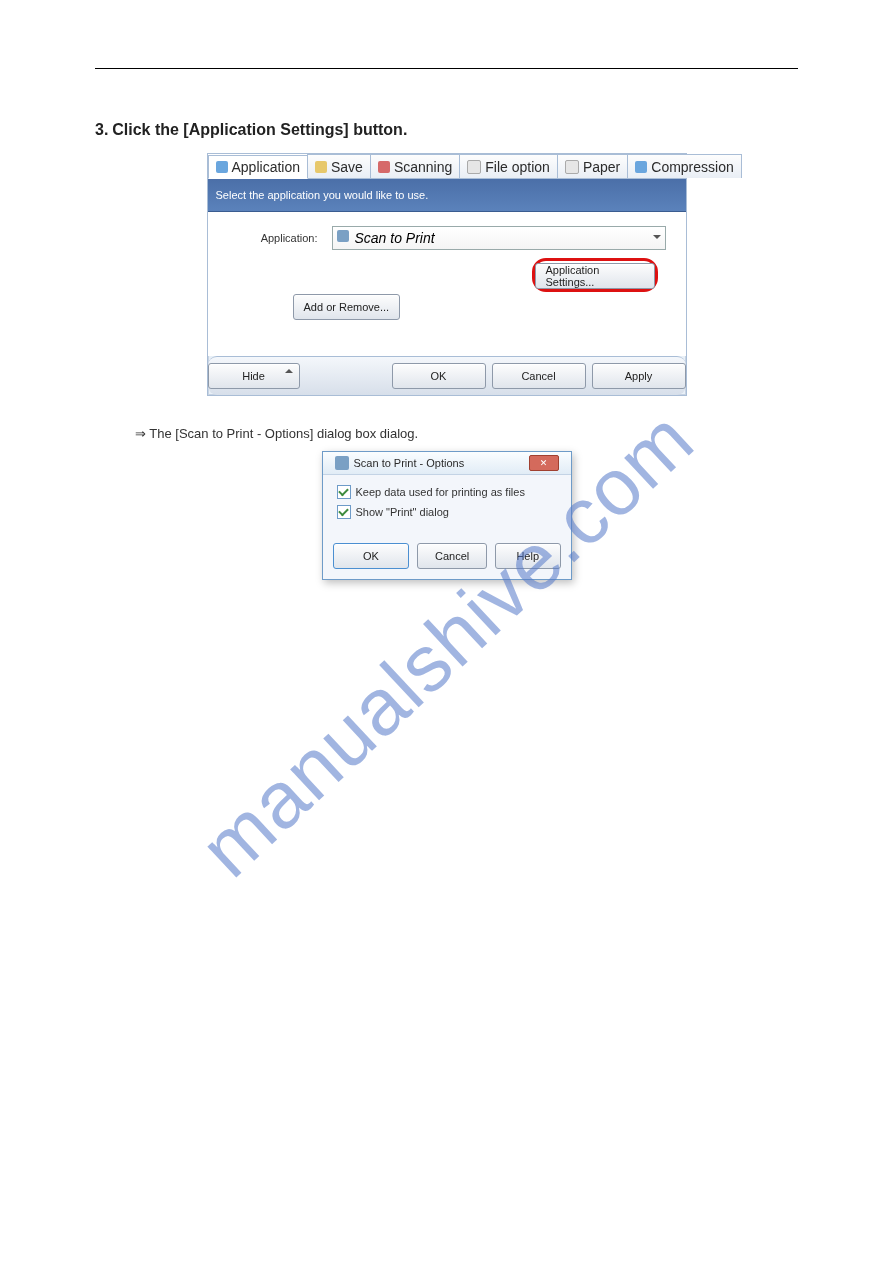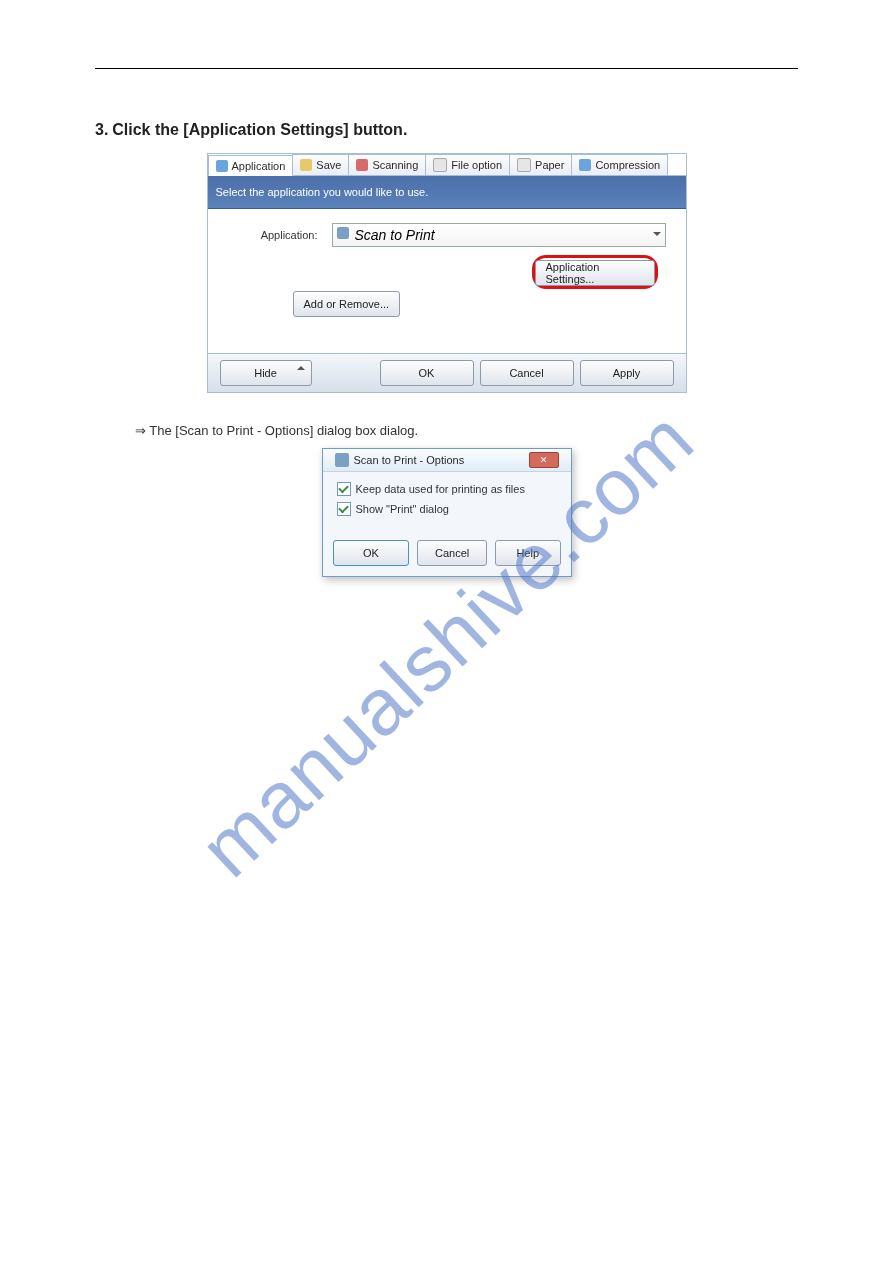--- a/index.html
+++ b/index.html
@@ -48,21 +48,21 @@
   }
   .dlg1-tabs {
     display: flex;
     background: #fff;
     border-bottom: 1px solid #a9bdd6;
   }
   .dlg1-tab {
     display: flex;
     align-items: center;
     gap: 4px;
-    font-size: 11px;
+    font-size: 14px;
     padding: 3px 7px;
     border: 1px solid #a9bdd6;
     border-bottom: none;
     margin-right: -1px;
     background: linear-gradient(#fdfdfd, #e9eef5);
     color: #2c2c2c;
     white-space: nowrap;
     justify-content: flex-end;
   }
   .dlg1-tab.active {
@@ -163,22 +163,23 @@
     border-radius: 14px;
     display: flex;
     align-items: flex-end;
     justify-content: center;
   }
   .dlg1-footer {
     display: flex;
     align-items: center;
     background: linear-gradient(#f4f7fb, #d7dfea);
     border-top: 1px solid #a9bdd6;
-    padding: 6px 12px;
+    padding: 6px 0;
     gap: 6px;
+    border-radius: 9px;
   }
   .dlg1-footer .spacer { flex: 1; }
   .btn-hide {
     width: 70px;
     position: relative;
   }
   .btn-hide::after {
     content: "";
     position: absolute;
     right: 6px; top: 5px;

